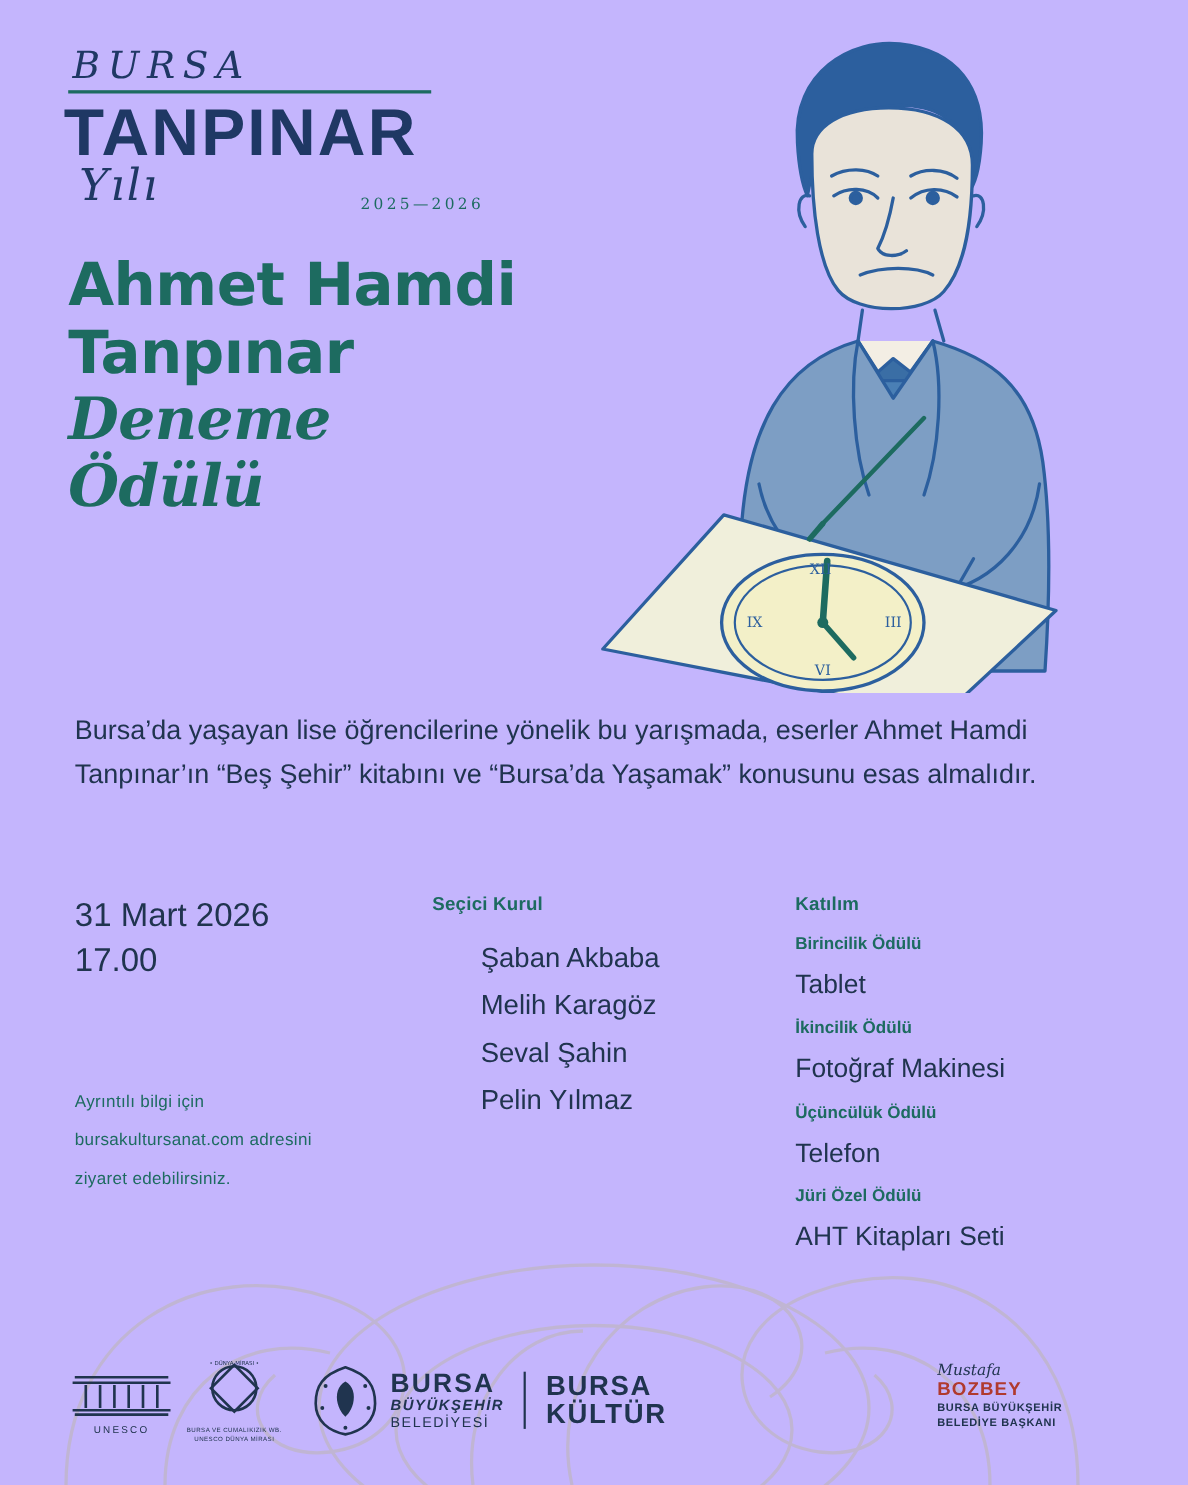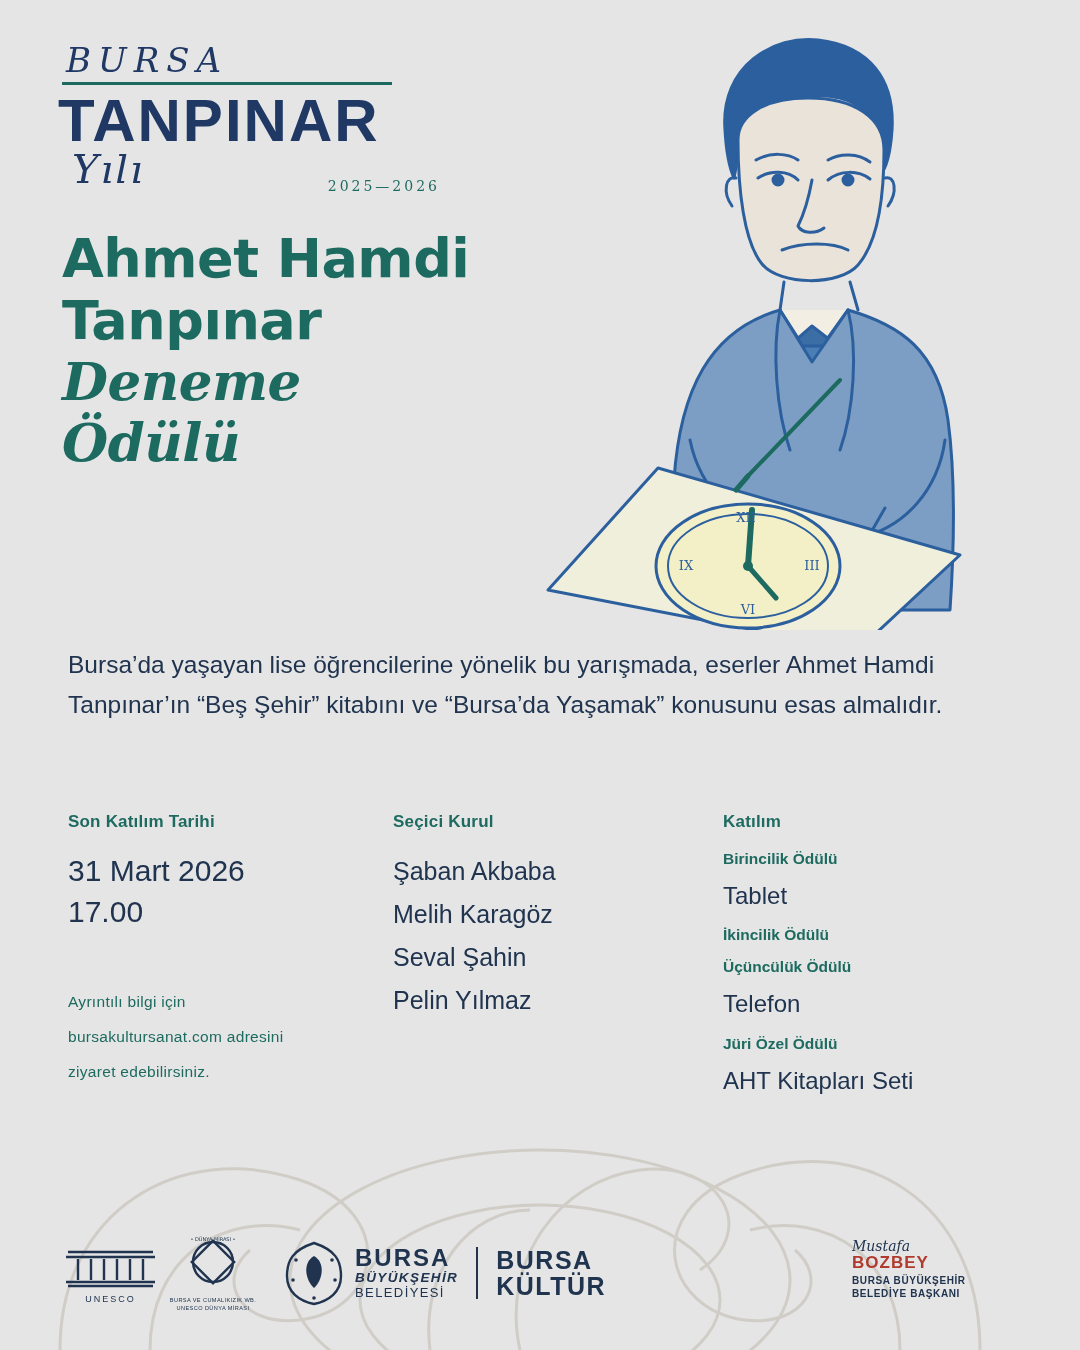--- a/index.html
+++ b/index.html
@@ -7,21 +7,21 @@
     width: 1080px;
     height: 1350px;
     font-family: "Liberation Sans", sans-serif;
     background: #cfc9c0;
     overflow: hidden;
   }
   #poster {
     position: relative;
     width: 1080px;
     height: 1350px;
-    background: #e5e5e5;
+    background: #c4b5fd;
     overflow: hidden;
   }
   
   .ornament {
     position: absolute;
     left: 0; bottom: 0;
     width: 1080px; height: 470px;
     opacity: .5;
     pointer-events: none;
   }
@@ -128,20 +128,21 @@
   }
   .deadline-value {
     font-size: 30px;
     color: #20344f;
     line-height: 1.38;
   }
   .jury-name {
     font-size: 25px;
     color: #20344f;
     line-height: 1.72;
+    margin-left: 44px;
   }
   .prize-label {
     font-size: 15.5px;
     font-weight: bold;
     color: #1d6b60;
     margin-top: 14px;
   }
   .prize-label:first-of-type { margin-top: 0; }
   .prize-value {
     font-size: 24px;
@@ -344,38 +345,38 @@
     <div class="title-line">Tanpınar</div>
     <div class="title-line italic">Deneme</div>
     <div class="title-line italic">Ödülü</div>
   </div>
 
   <div class="description">Bursa’da yaşayan lise öğrencilerine yönelik bu yarışmada, eserler Ahmet Hamdi Tanpınar’ın “Beş Şehir” kitabını ve “Bursa’da Yaşamak” konusunu esas almalıdır.</div>
 
   <div class="columns">
 
     <div class="col-deadline">
-      <div class="col-head">Son Katılım Tarihi</div>
       <div class="deadline-value">31 Mart 2026</div>
       <div class="deadline-value">17.00</div>
     </div>
 
     <div class="col-jury">
       <div class="col-head">Seçici Kurul</div>
       <div class="jury-name">Şaban Akbaba</div>
       <div class="jury-name">Melih Karagöz</div>
       <div class="jury-name">Seval Şahin</div>
       <div class="jury-name">Pelin Yılmaz</div>
     </div>
 
     <div class="col-prizes">
       <div class="col-head">Katılım</div>
       <div class="prize-label">Birincilik Ödülü</div>
       <div class="prize-value">Tablet</div>
       <div class="prize-label">İkincilik Ödülü</div>
+      <div class="prize-value">Fotoğraf Makinesi</div>
       <div class="prize-label">Üçüncülük Ödülü</div>
       <div class="prize-value">Telefon</div>
       <div class="prize-label">Jüri Özel Ödülü</div>
       <div class="prize-value">AHT Kitapları Seti</div>
     </div>
   </div>
 
   <div class="info-note">Ayrıntılı bilgi için bursakultursanat.com adresini ziyaret edebilirsiniz.</div>
 
   <div class="footer">

